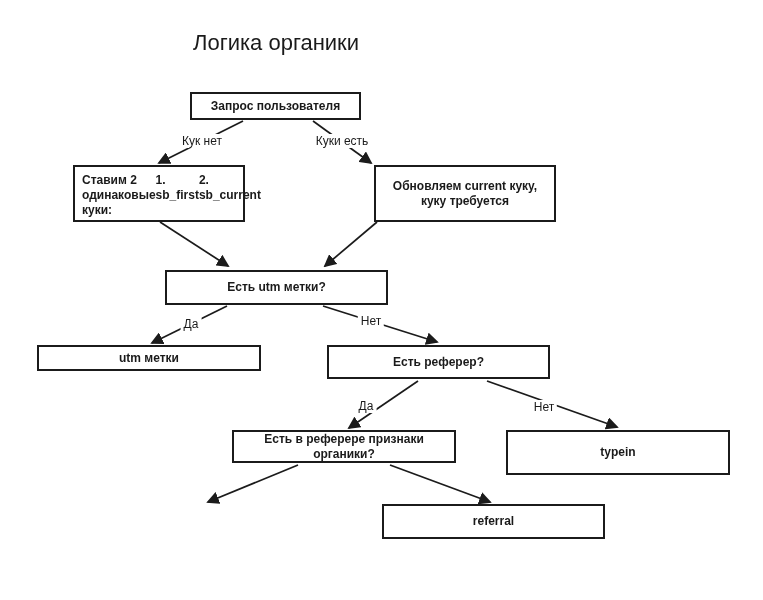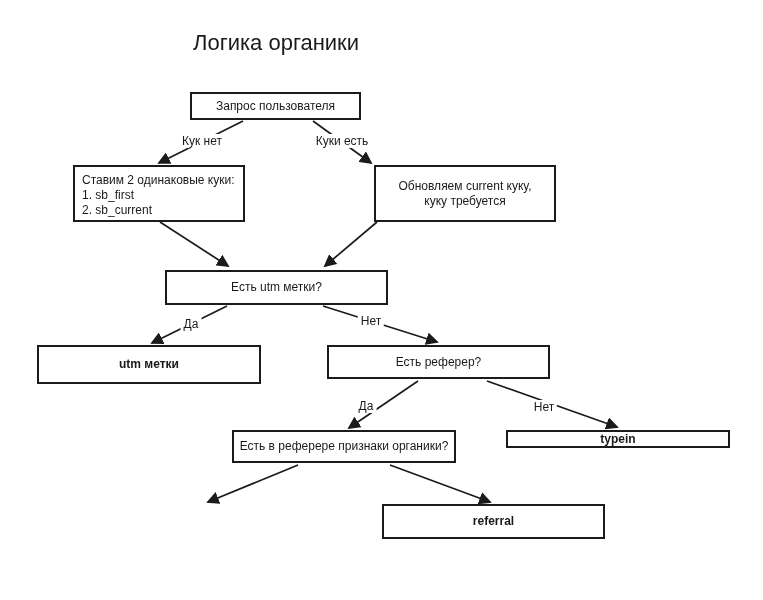--- a/index.html
+++ b/index.html
@@ -11,40 +11,40 @@
   .canvas{position:relative;width:763px;height:600px;background:#ffffff;overflow:hidden;}
   .title{
     position:absolute;left:276px;top:43px;transform:translate(-50%,-50%);
     font-size:22px;white-space:nowrap;
   }
   svg.edges{position:absolute;left:0;top:0;width:763px;height:600px;}
   .node{
     position:absolute;box-sizing:border-box;
     border:2px solid #1b1b1b;background:#ffffff;
     display:flex;align-items:center;justify-content:center;
-    font-size:12px;text-align:center;line-height:1.25;
+    font-size:12px;text-align:center;line-height:1.25;font-weight:bold;
   }
   .node.left-align{
     align-items:flex-start;justify-content:flex-start;text-align:left;
-    flex-direction:column;padding:6px 7px;
+    padding:6px 7px;
   }
   .node.bold{font-weight:bold;}
   .edge-label{
     position:absolute;transform:translate(-50%,-50%);
     font-size:12px;background:#ffffff;padding:0 3px;white-space:nowrap;
   }
   
   #n-request{left:190px;top:92px;width:171px;height:28px;}
   #n-set-cookies{left:73px;top:165px;width:172px;height:57px;}
   #n-update-cookie{left:330px;top:165px;width:182px;height:57px;margin-left:44px;}
   #n-utm-question{left:165px;top:270px;width:223px;height:35px;}
-  #n-utm{left:37px;top:345px;width:224px;height:39px;}
+  #n-utm{left:37px;top:345px;width:224px;height:26px;}
   #n-referer-question{left:327px;top:345px;width:223px;height:34px;}
   #n-organic-question{left:232px;top:430px;width:224px;height:33px;}
-  #n-typein{left:506px;top:430px;width:224px;height:18px;}
+  #n-typein{left:506px;top:430px;width:224px;height:45px;}
   #n-organic{left:92px;top:505px;width:223px;height:34px;}
   #n-referral{left:382px;top:504px;width:223px;height:35px;text-align:right;}
   
   #l-no-cookies{left:202px;top:141px;}
   #l-has-cookies{left:342px;top:141px;}
   #l-utm-yes{left:191px;top:324px;}
   #l-utm-no{left:371px;top:321px;}
   #l-referer-yes{left:366px;top:406px;}
   #l-referer-no{left:544px;top:407px;}
 </style>

